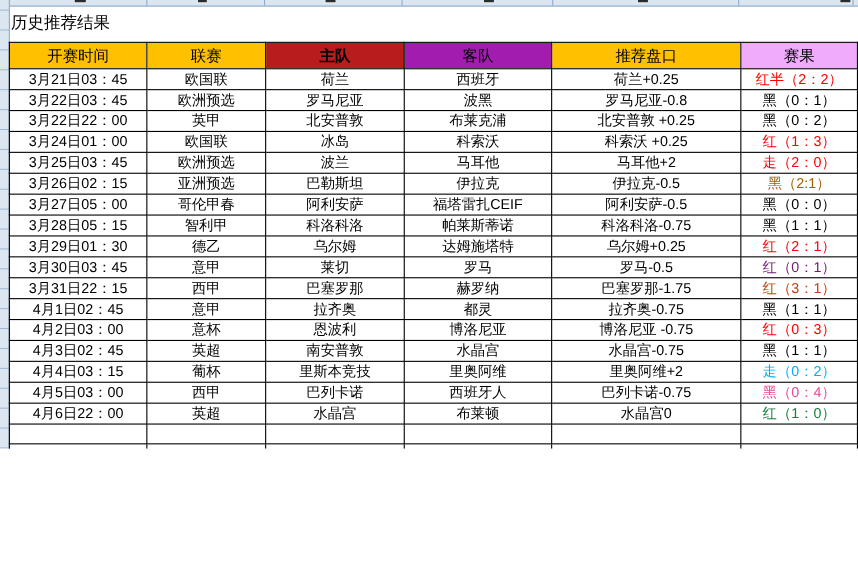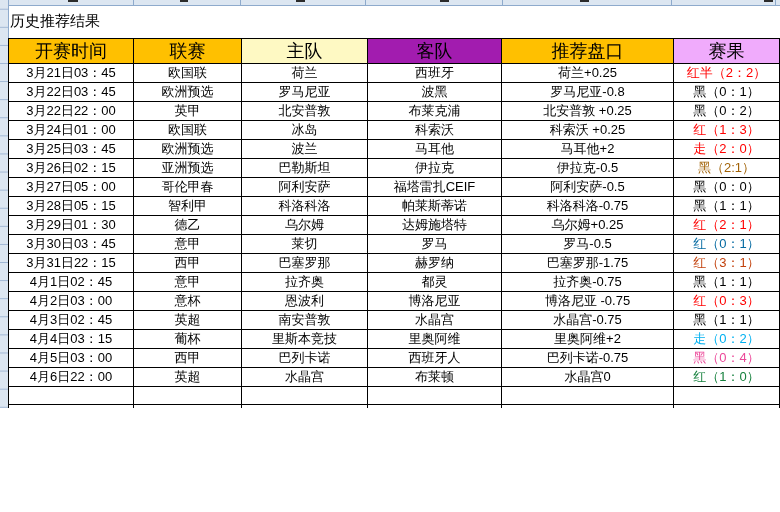--- a/index.html
+++ b/index.html
@@ -17,21 +17,21 @@
               border-right:1px solid #8EAACC;
               background-image:linear-gradient(#9FB6D4 1px, transparent 1px);
               background-size:8px 18.1px;background-position:0 63px;}
 
   .sheet-title{position:absolute;left:10px;top:11px;font-size:15px;line-height:20px;color:#000;}
 
   table.grid{position:absolute;left:8px;top:38px;width:771px;
              border-collapse:collapse;table-layout:fixed;}
   table.grid th,table.grid td{border:1px solid #000;padding:0;margin:0;
              text-align:center;vertical-align:middle;overflow:hidden;white-space:nowrap;}
-  table.grid th{height:23px;font-size:18px;font-weight:normal;color:#000;}
+  table.grid th{height:23px;font-size:14px;font-weight:normal;color:#000;}
   table.grid td{height:17px;font-size:13px;color:#000;}
 
   
   .below-strip .vline{position:absolute;top:497px;width:1px;height:15px;background:#B8CCE4;}
 </style>
 </head>
 <body>
 
 <div class="screen">
 
@@ -61,21 +61,21 @@
         <col style="width:108px">
         <col style="width:126px">
       <col style="width:134px">
         <col style="width:172px">
         <col style="width:106px">
     </colgroup>
     <thead>
       <tr>
         <th style="background: rgb(255, 192, 0);">开赛时间</th>
         <th style="background: rgb(255, 192, 0);">联赛</th>
-        <th style="background: #fef9c3;">主队</th>
+        <th style="background: #b91c1c; font-weight: bold;">主队</th>
         <th style="background: #a21caf;">客队</th>
         <th style="background: rgb(255, 192, 0);">推荐盘口</th>
         <th style="background: #f0abfc;">赛果</th>
       </tr>
     </thead>
     <tbody>
         <tr>
           <td>3月21日03：45</td>
           <td>欧国联</td>
           <td>荷兰</td>
@@ -146,21 +146,21 @@
           <td>达姆施塔特</td>
           <td>乌尔姆+0.25</td>
           <td style="color: rgb(255, 0, 0);">红（2：1）</td>
         </tr>
         <tr>
           <td>3月30日03：45</td>
           <td>意甲</td>
           <td>莱切</td>
           <td>罗马</td>
           <td>罗马-0.5</td>
-          <td style="color: #0369a1;">红（0：1）</td>
+          <td style="color: #701a75;">红（0：1）</td>
         </tr>
         <tr>
           <td>3月31日22：15</td>
           <td>西甲</td>
           <td>巴塞罗那</td>
           <td>赫罗纳</td>
           <td>巴塞罗那-1.75</td>
           <td style="color: #c2410c;">红（3：1）</td>
         </tr>
         <tr>

